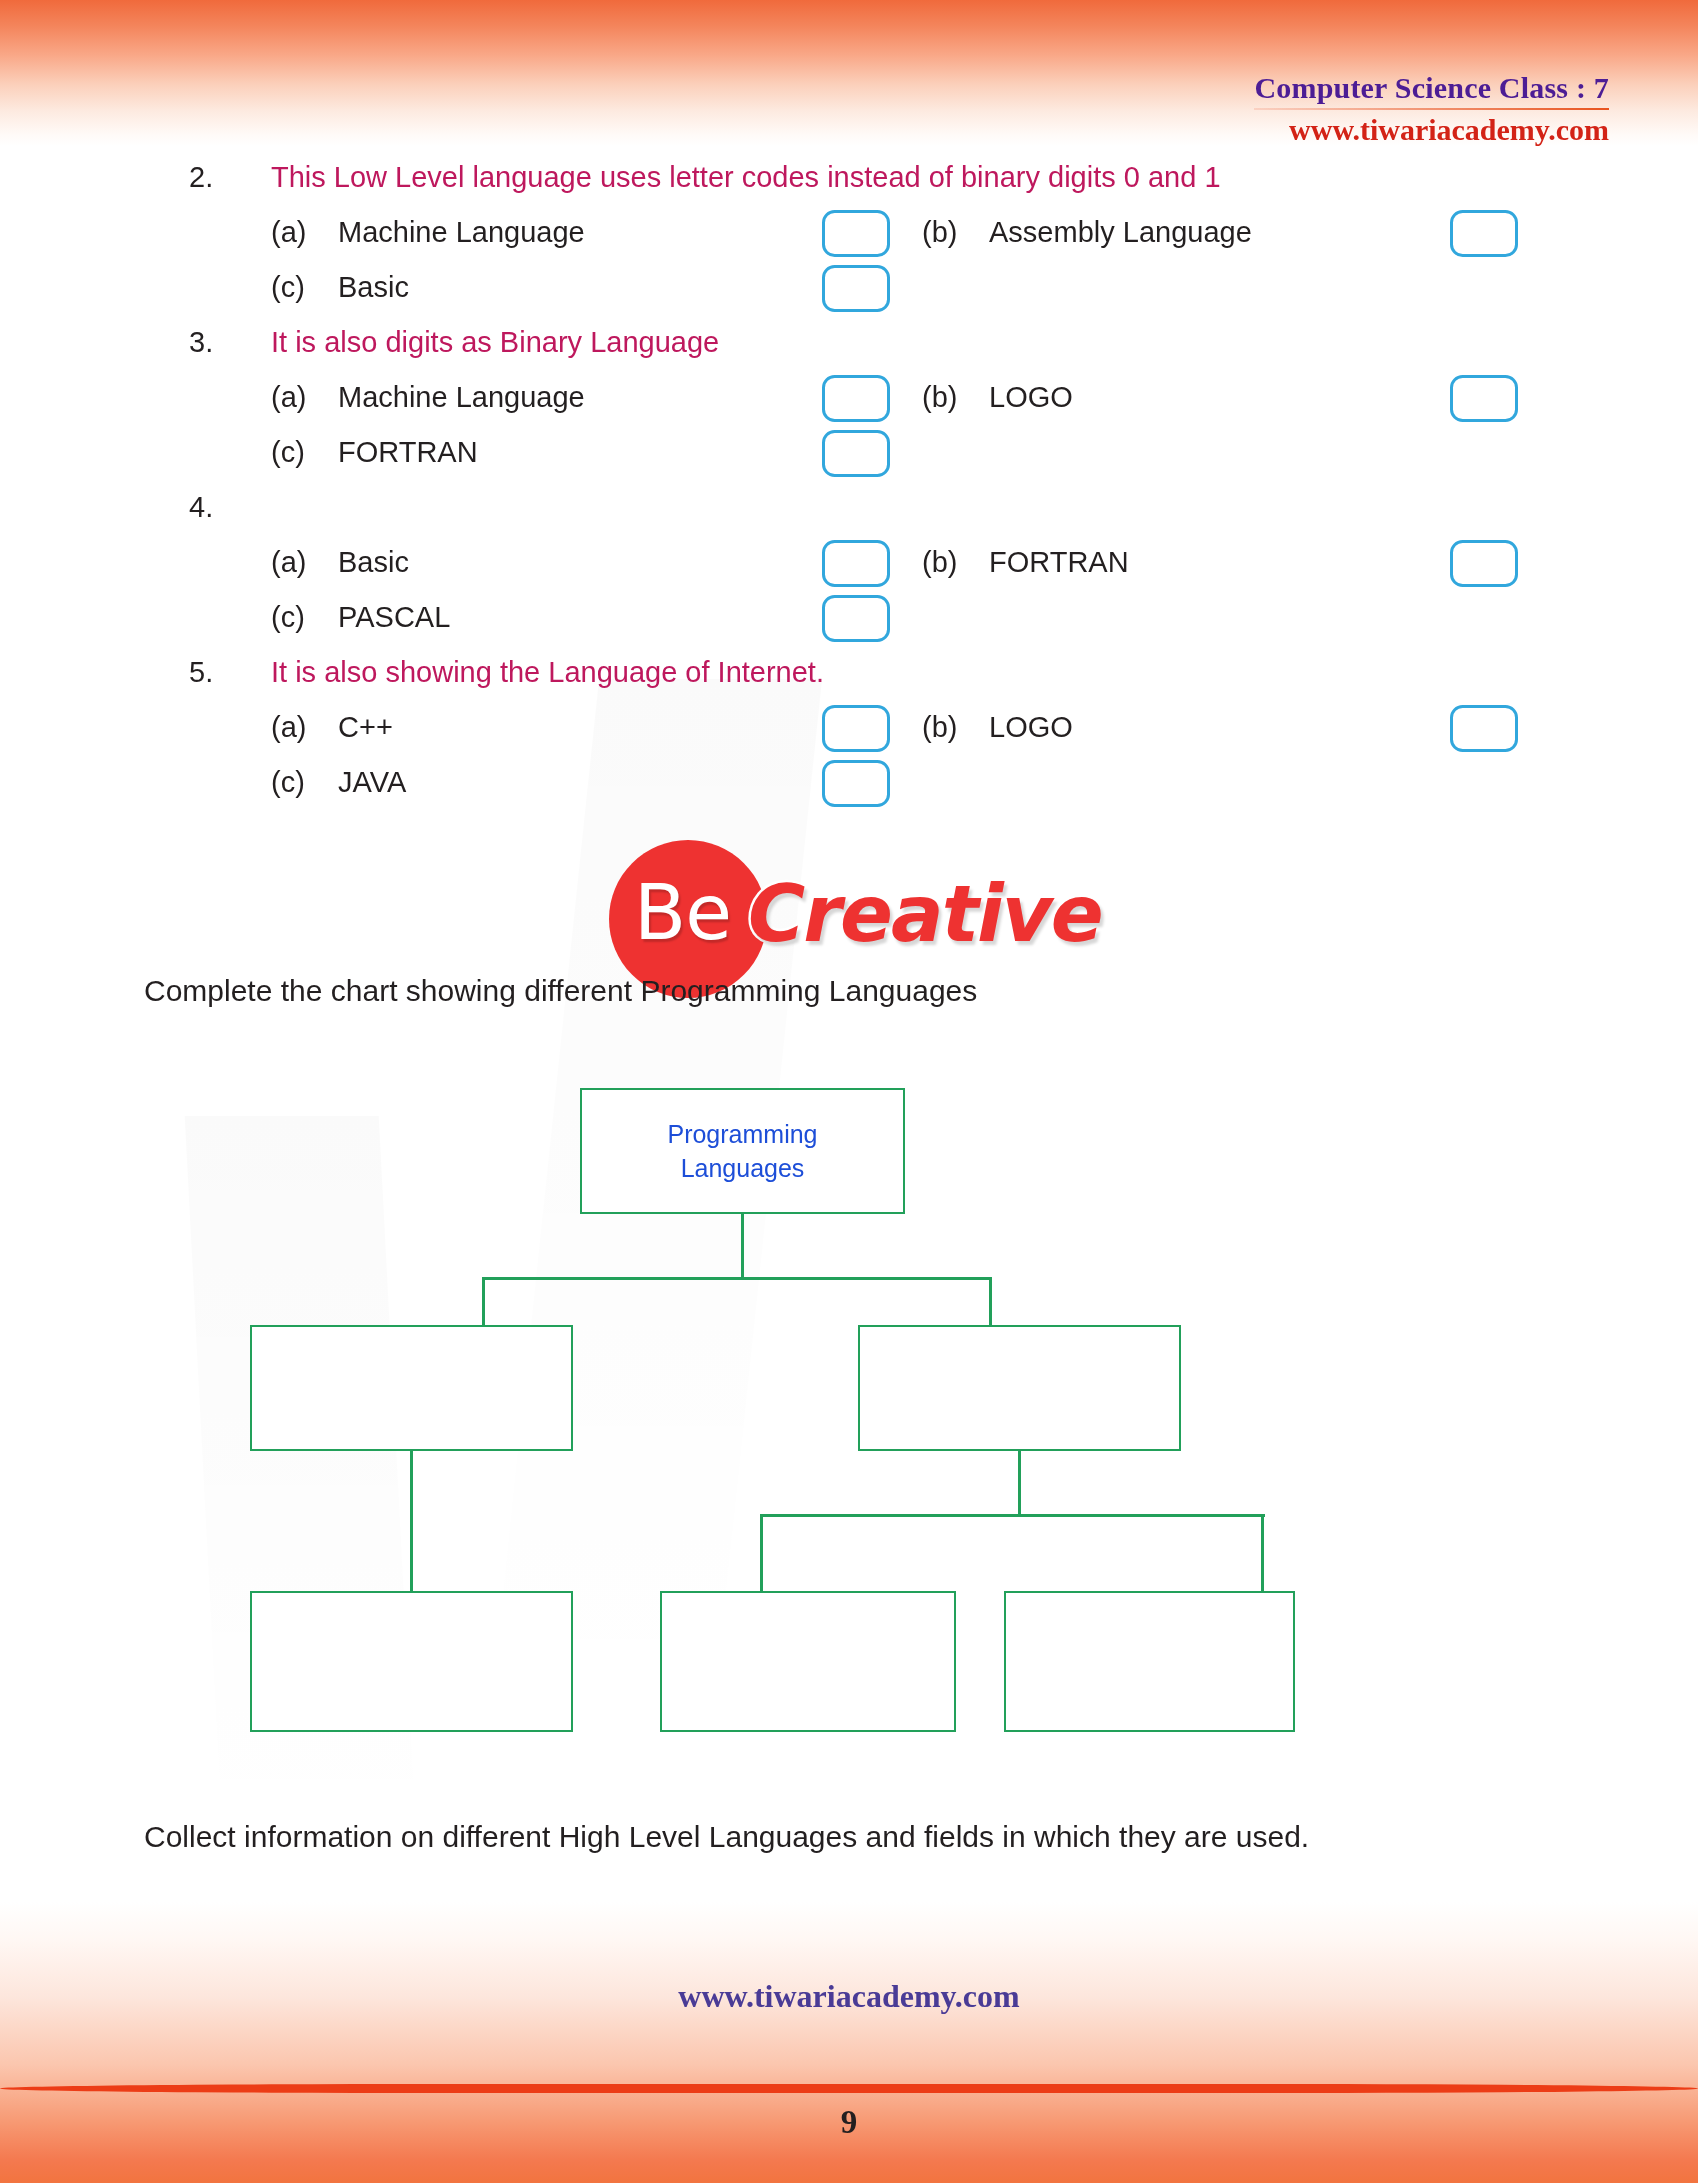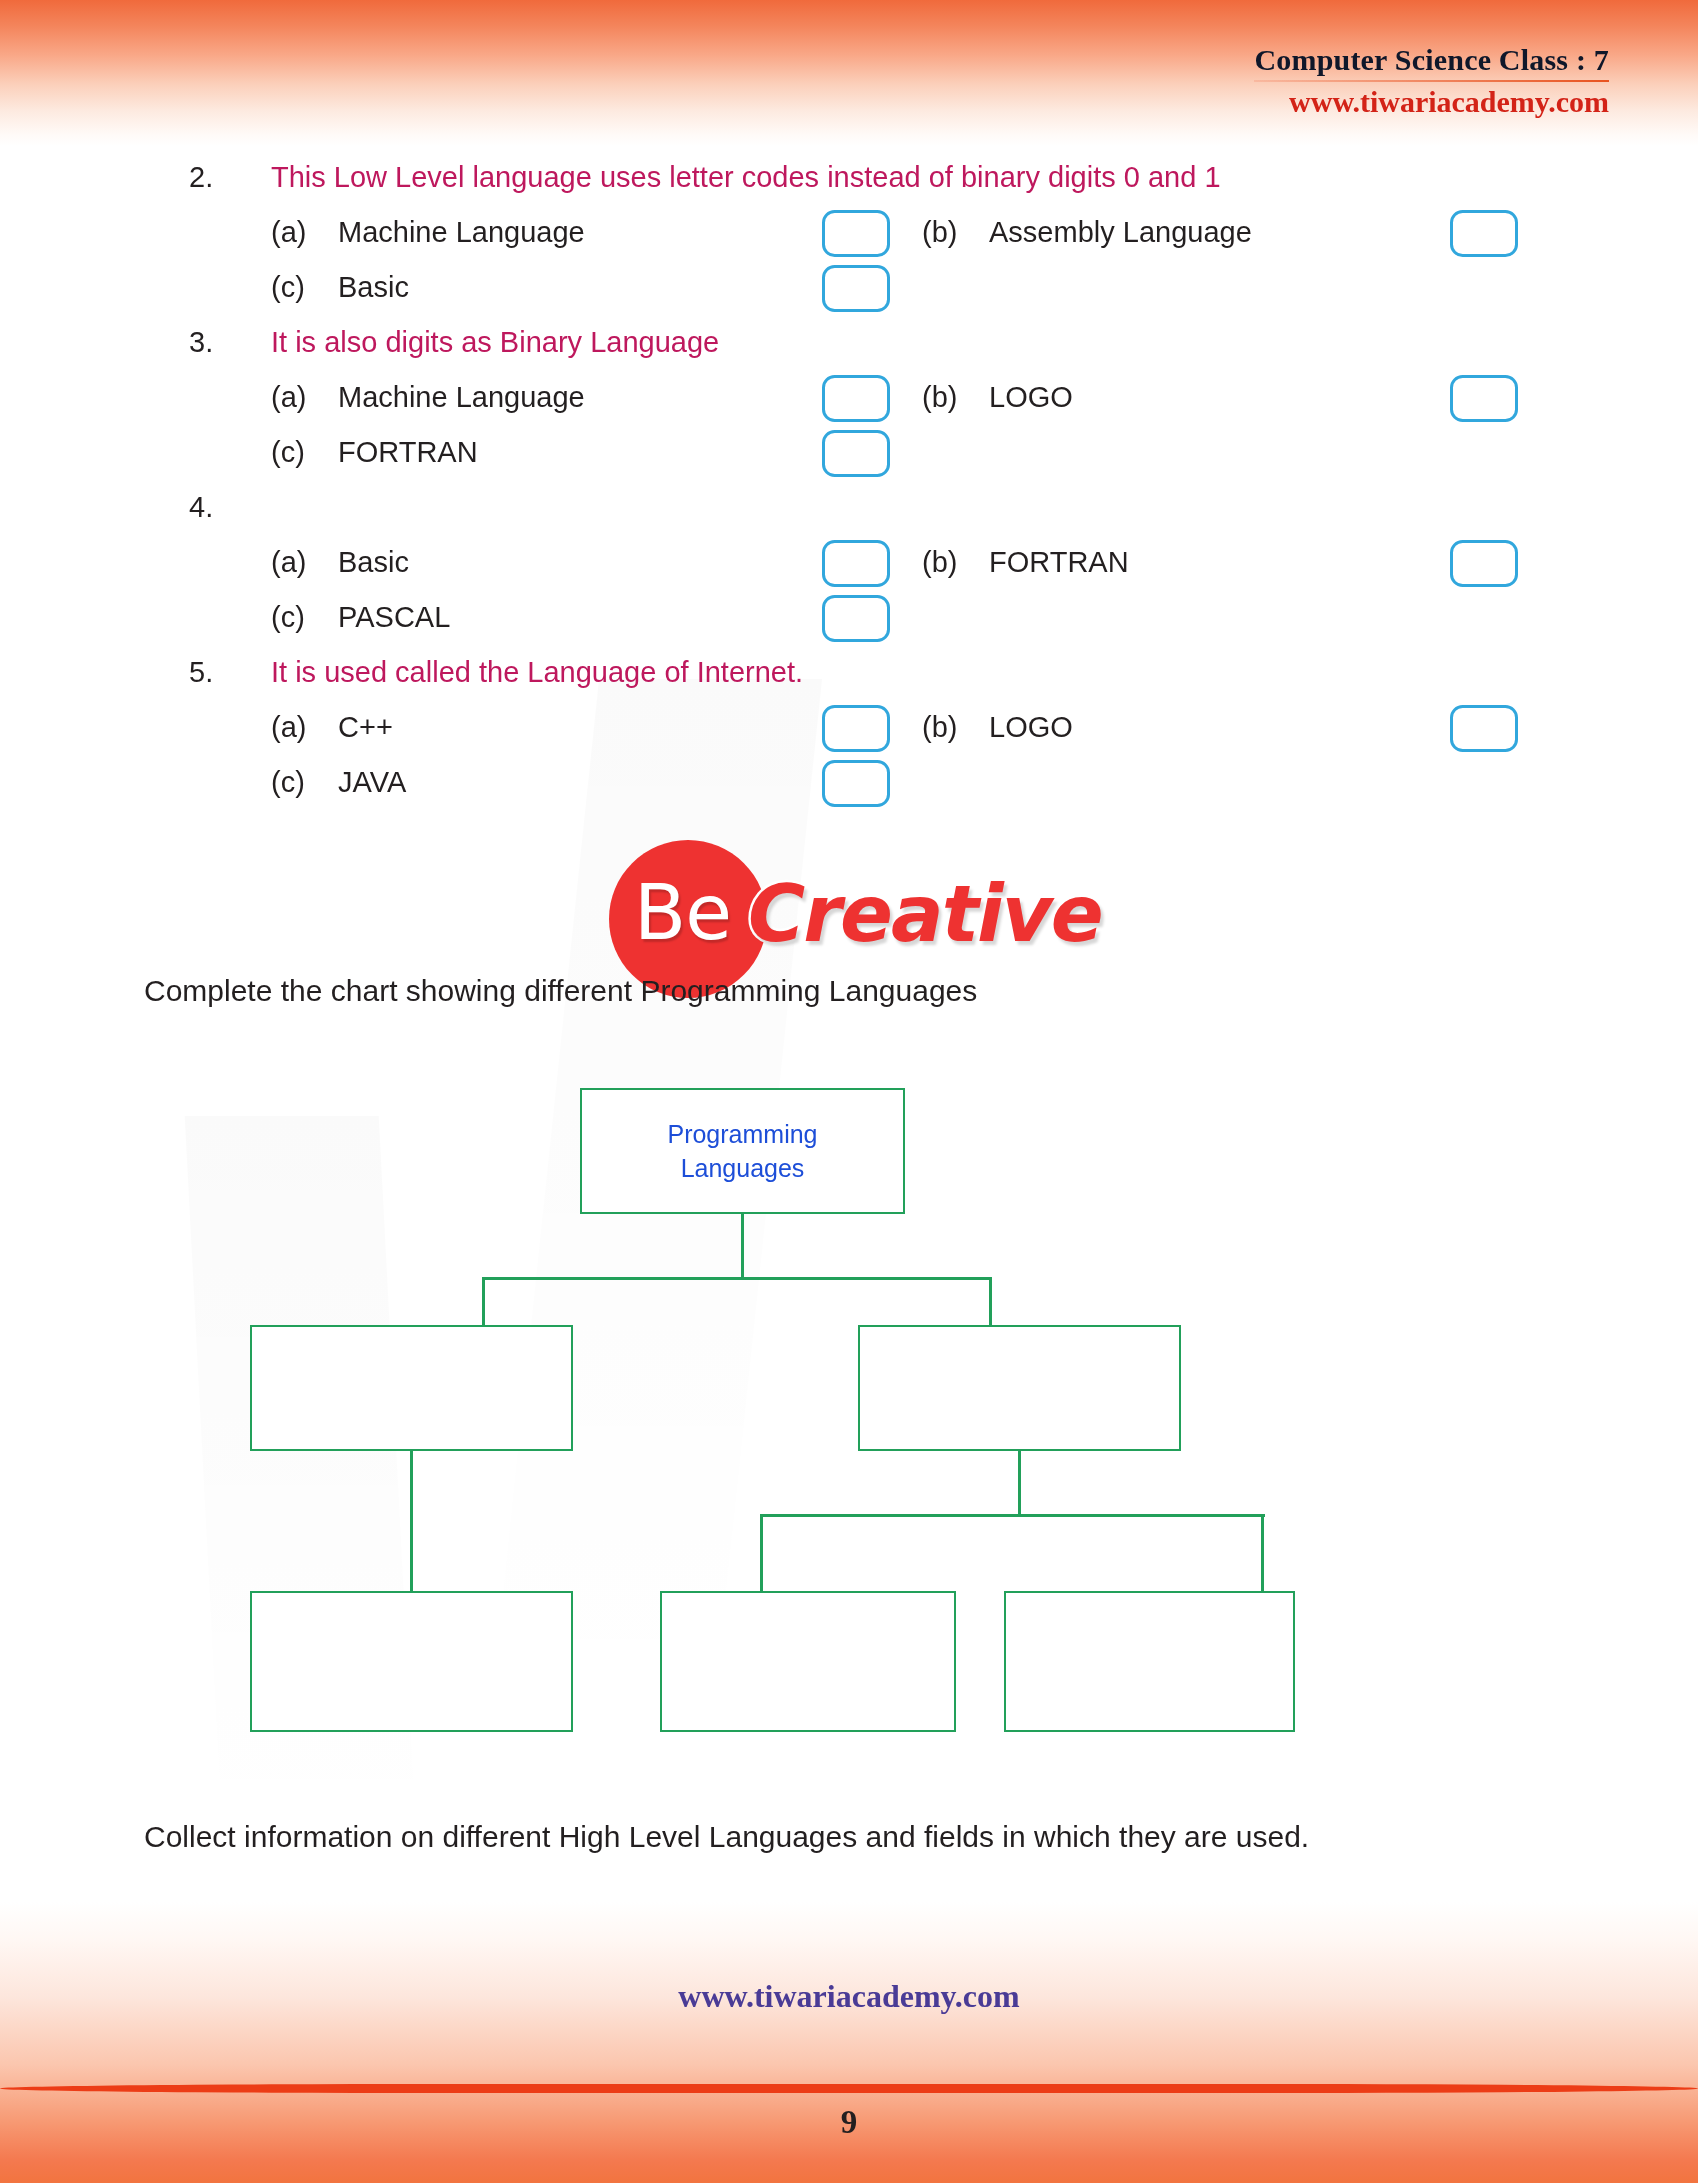--- a/index.html
+++ b/index.html
@@ -74,23 +74,24 @@
     position: absolute;
     right: 89px;
     top: 43px;
     text-align: right;
     line-height: 1.12;
   }
   .header-title {
     font-family: "Liberation Serif", serif;
     font-weight: bold;
     font-size: 30px;
-    color: #0f172a;
+    color: #4c1d95;
     letter-spacing: 0.2px;
     white-space: nowrap;
+    margin-top: 28px;
   }
   .header-rule {
     margin: 3.9px 0 2.9px auto;
     width: 100%;
     height: 1.9px;
     background: linear-gradient(to right, rgba(236,77,38,0.15), #e8531f);
   }
   .header-site {
     font-family: "Liberation Serif", serif;
     font-weight: bold;
@@ -332,21 +333,21 @@
       <div class="opt-row">
         <span class="opt opt-label" style="left:271px">(c)</span>
         <span class="opt opt-text" style="left:338px">PASCAL</span>
         <span class="checkbox cb-left"></span>
       </div>
     </div>
 
     <div class="q-block">
       <div class="q-row">
         <span class="q-num">5.</span>
-        <span class="q-text">It is used called the Language of Internet.</span>
+        <span class="q-text">It is also showing the Language of Internet.</span>
       </div>
       <div class="opt-row">
         <span class="opt opt-label" style="left:271px">(a)</span>
         <span class="opt opt-text" style="left:338px">C++</span>
         <span class="checkbox cb-left"></span>
         <span class="opt opt-label" style="left:922px">(b)</span>
         <span class="opt opt-text" style="left:989px">LOGO</span>
         <span class="checkbox cb-right"></span>
       </div>
       <div class="opt-row">

